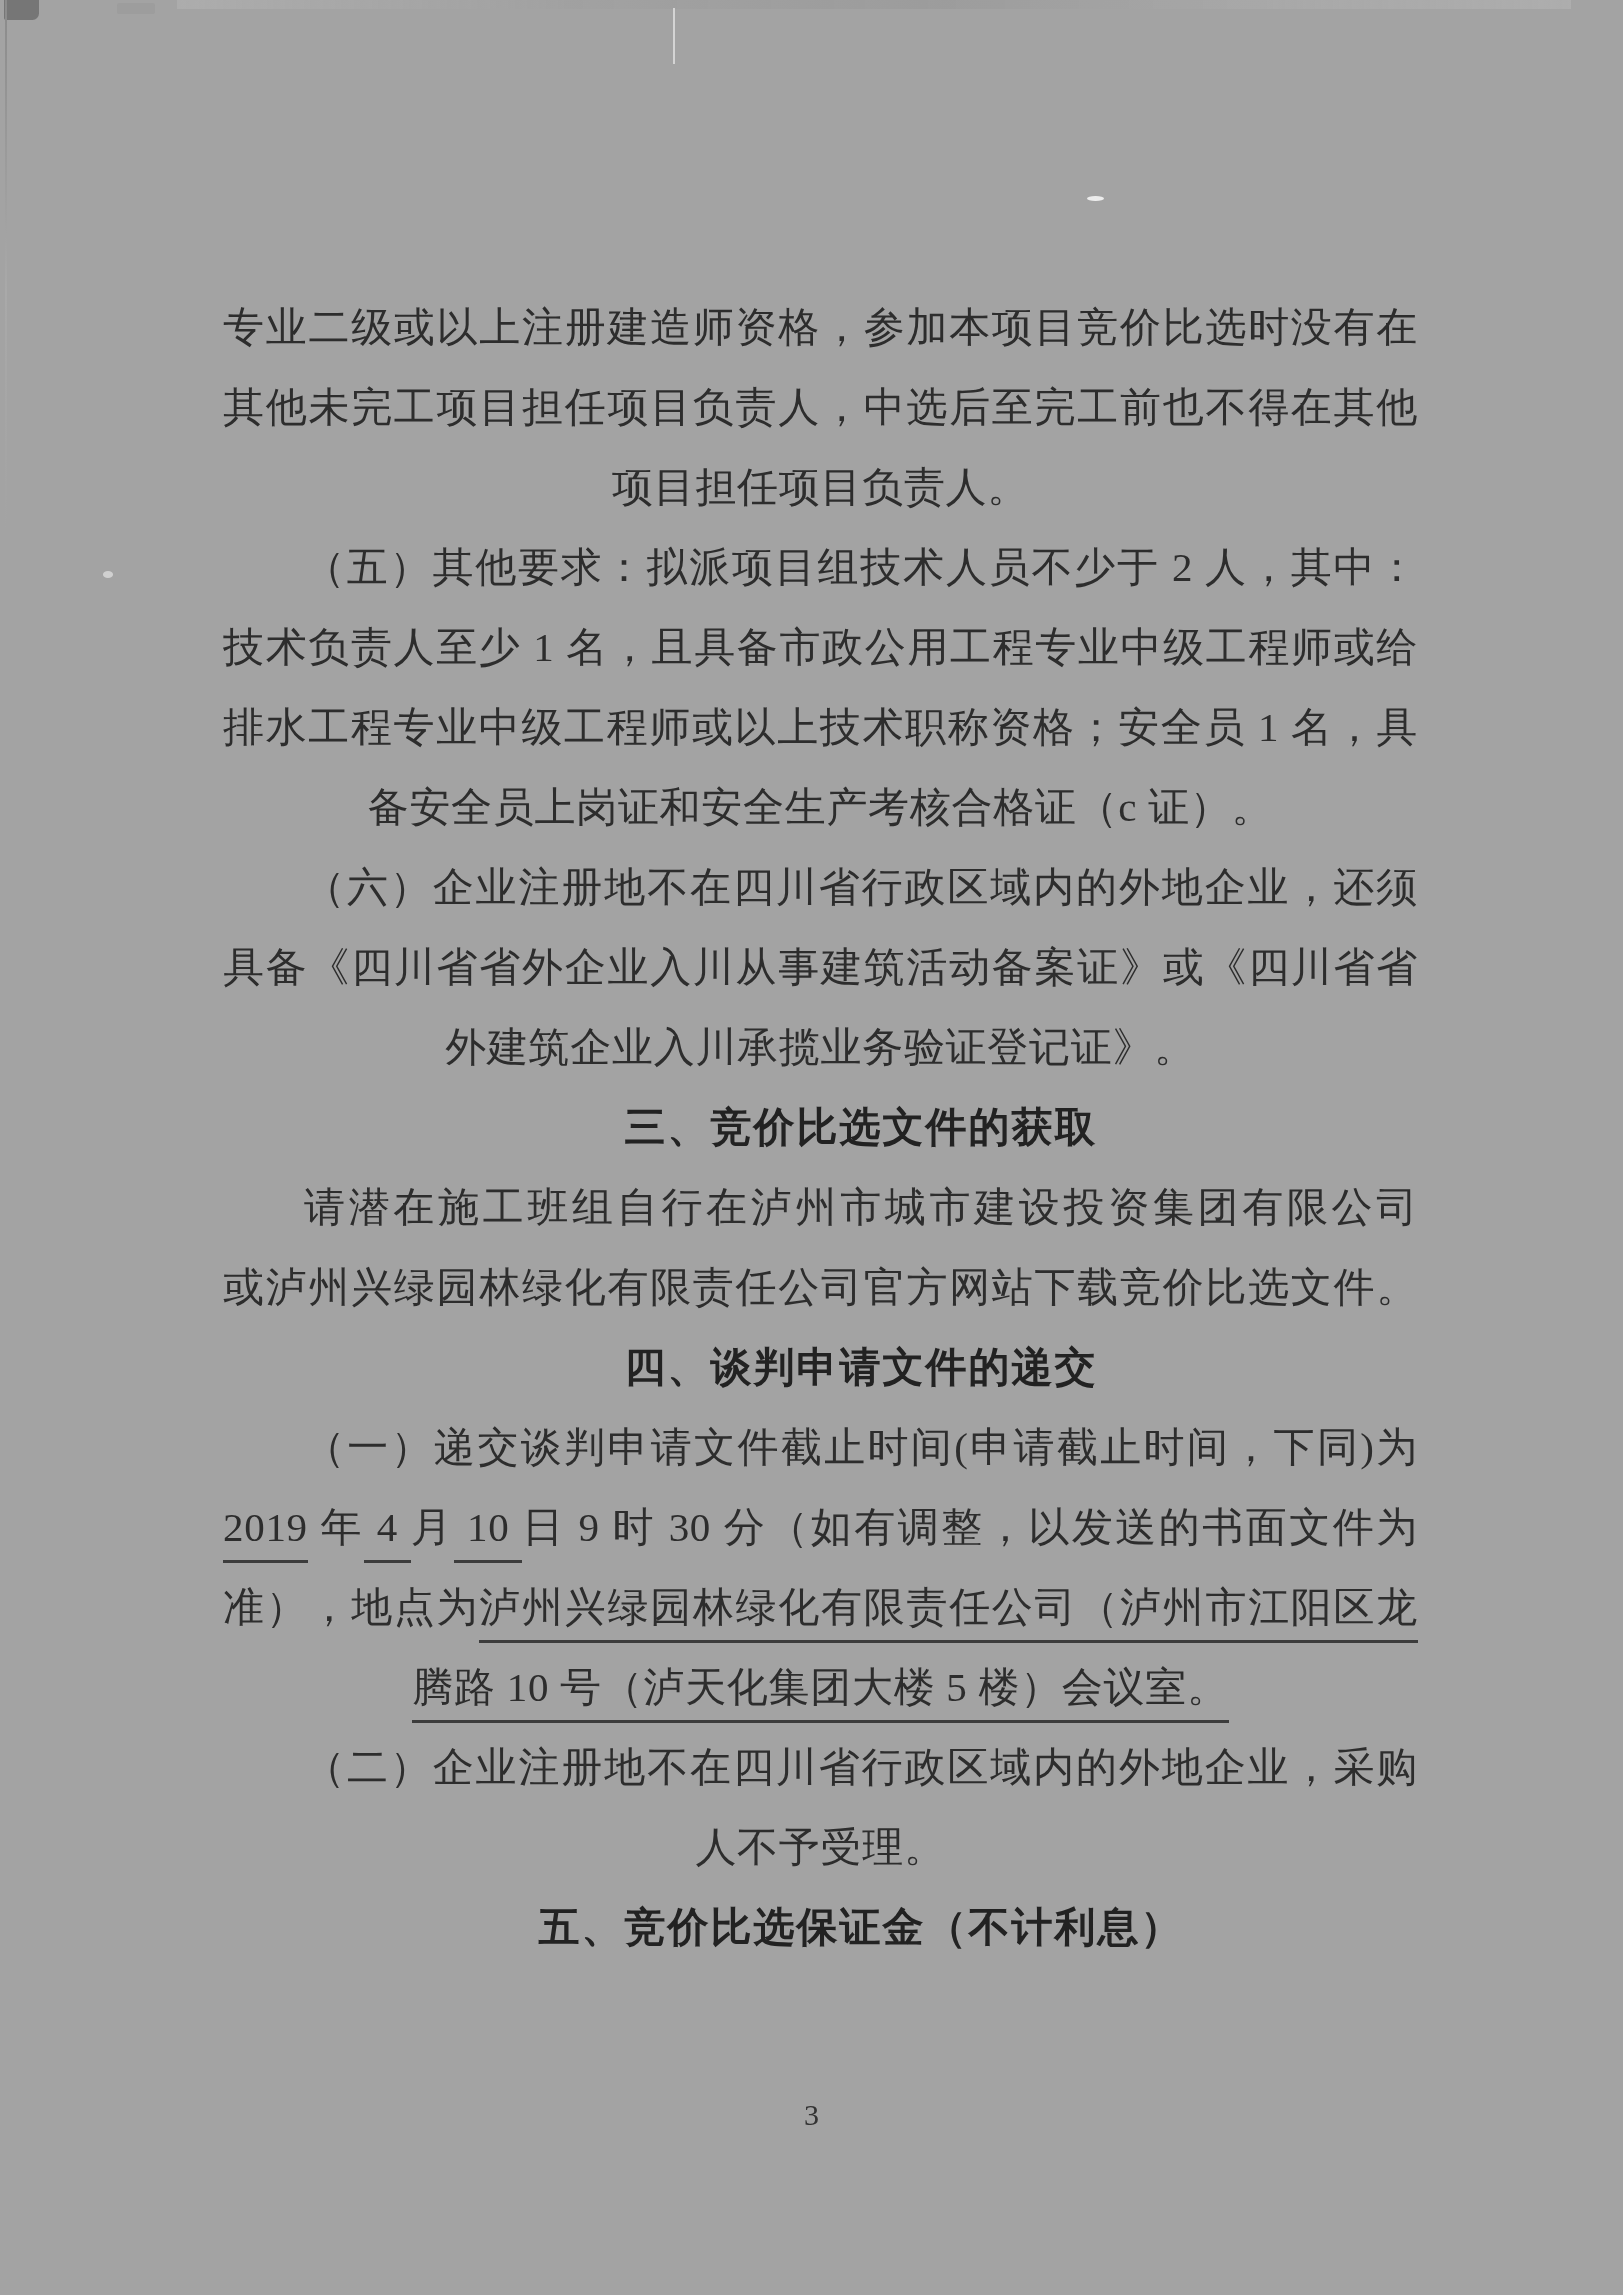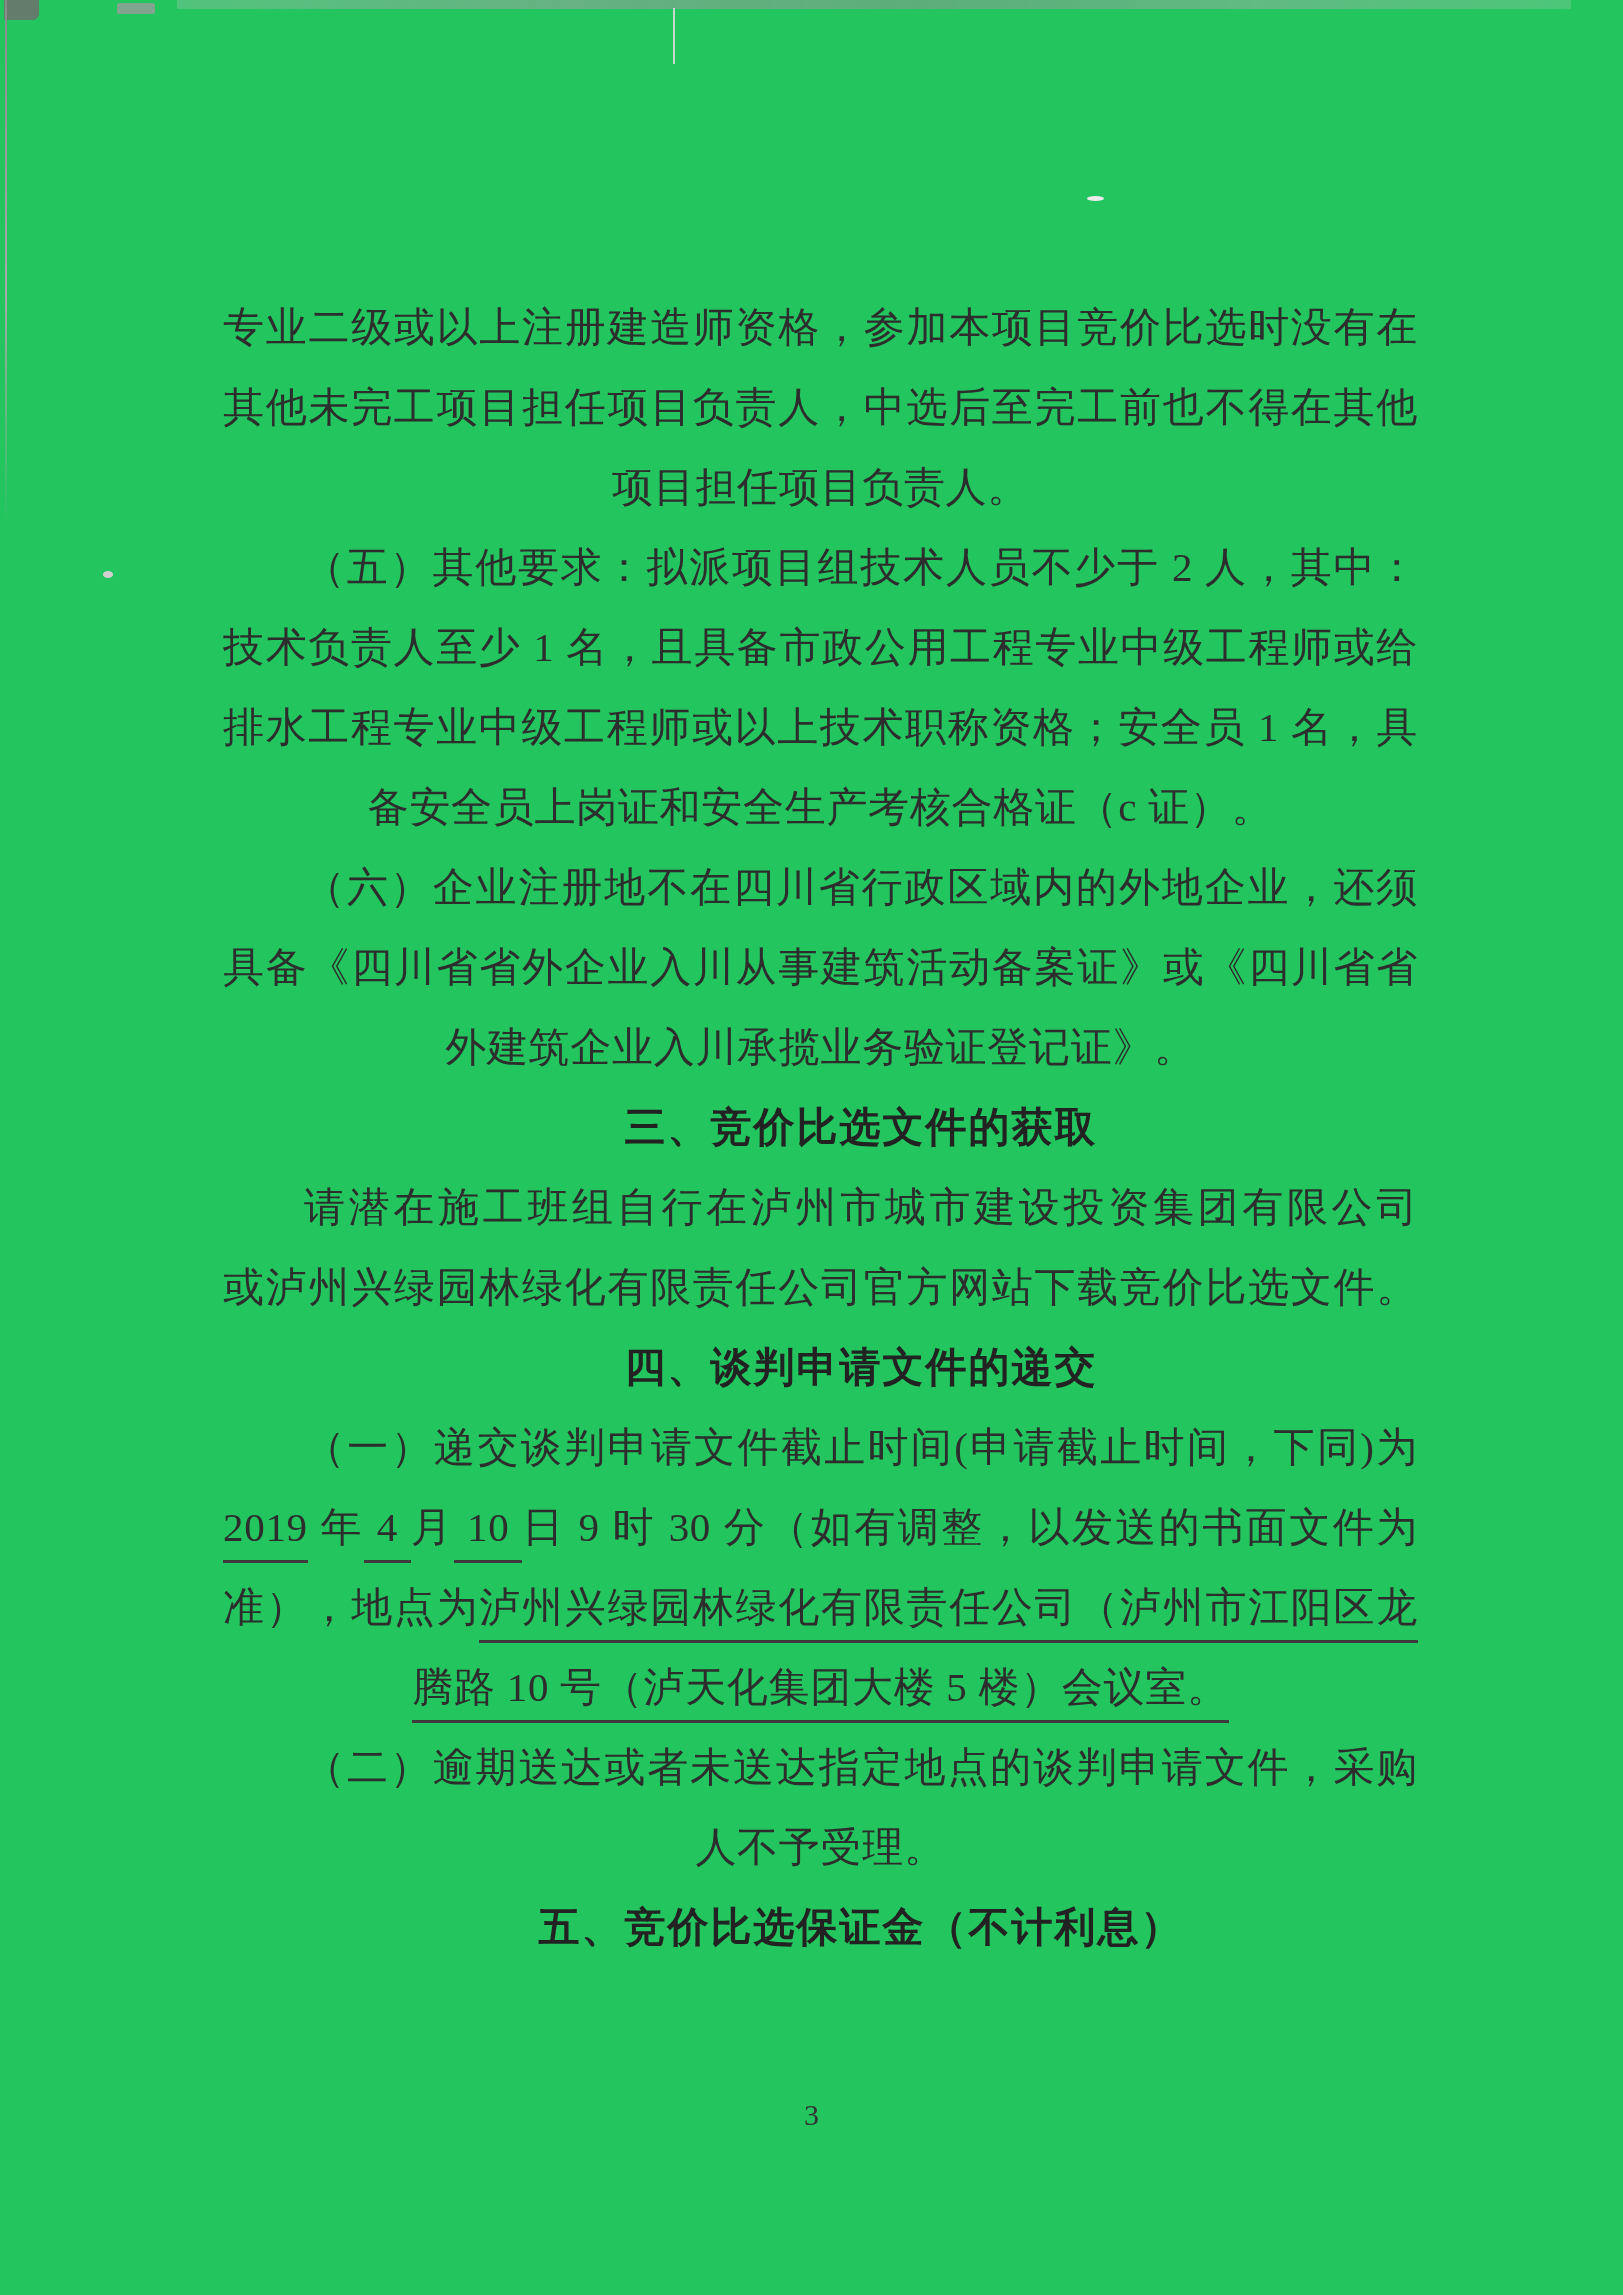--- a/index.html
+++ b/index.html
@@ -4,21 +4,21 @@
 <style>
   html, body {
     margin: 0;
     padding: 0;
     background: #ffffff;
   }
   .page {
     position: relative;
     width: 1623px;
     height: 2295px;
-    background: #22c55e;
+    background: #a3a3a3;
     overflow: hidden;
     color: #2d2d2d;
     font-family: "Liberation Serif", "DejaVu Serif", serif;
   }
   .content {
     position: absolute;
     left: 223px;
     top: 287px;
     width: 1195px;
   }
@@ -122,21 +122,21 @@
       <div class="line just">具备《四川省省外企业入川从事建筑活动备案证》或《四川省省</div>
       <div class="line">外建筑企业入川承揽业务验证登记证》。</div>
       <div class="line heading indent">三、竞价比选文件的获取</div>
       <div class="line indent just">请潜在施工班组自行在泸州市城市建设投资集团有限公司</div>
       <div class="line just">或泸州兴绿园林绿化有限责任公司官方网站下载竞价比选文件。</div>
       <div class="line heading indent">四、谈判申请文件的递交</div>
       <div class="line indent just">（一）递交谈判申请文件截止时间(申请截止时间，下同)为</div>
       <div class="line just"><span class="u">2019</span><span> 年</span><span class="u"> 4 </span><span>月</span><span class="u"> 10 </span><span>日 9 时 30 分（如有调整，以发送的书面文件为</span></div>
       <div class="line just"><span>准），地点为</span><span class="u">泸州兴绿园林绿化有限责任公司（泸州市江阳区龙</span></div>
       <div class="line"><span class="u">腾路 10 号（泸天化集团大楼 5 楼）会议室。</span></div>
-      <div class="line indent just">（二）逾期送达或者未送达指定地点的谈判申请文件，采购</div>
+      <div class="line indent just">（二）企业注册地不在四川省行政区域内的外地企业，采购</div>
       <div class="line">人不予受理。</div>
       <div class="line heading indent">五、竞价比选保证金（不计利息）</div>
     </div>
 
   <div class="page-number">3</div>
 
 </div>
 
 
 </body></html>

